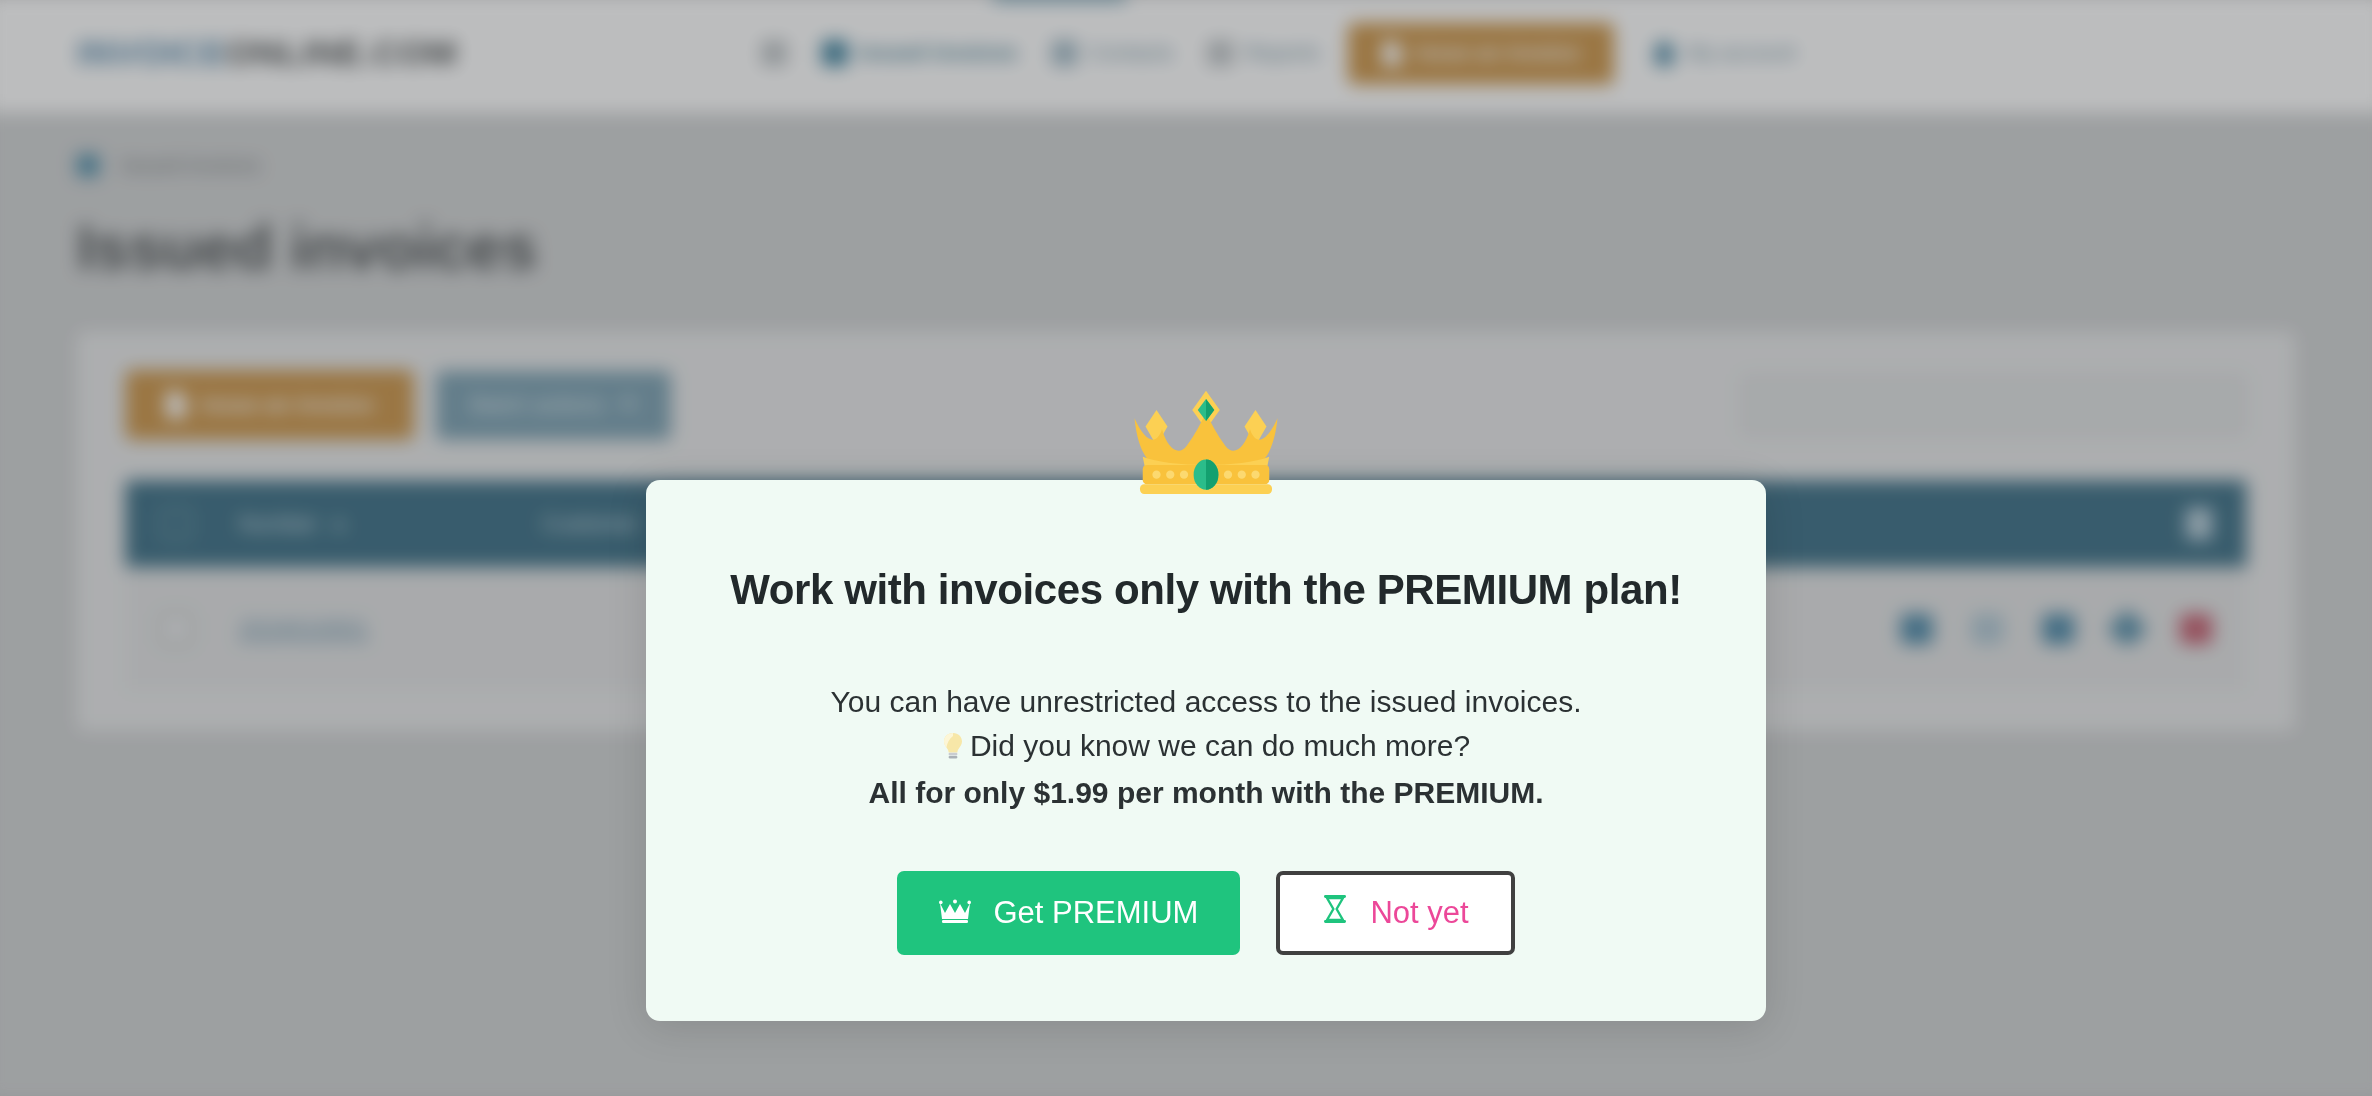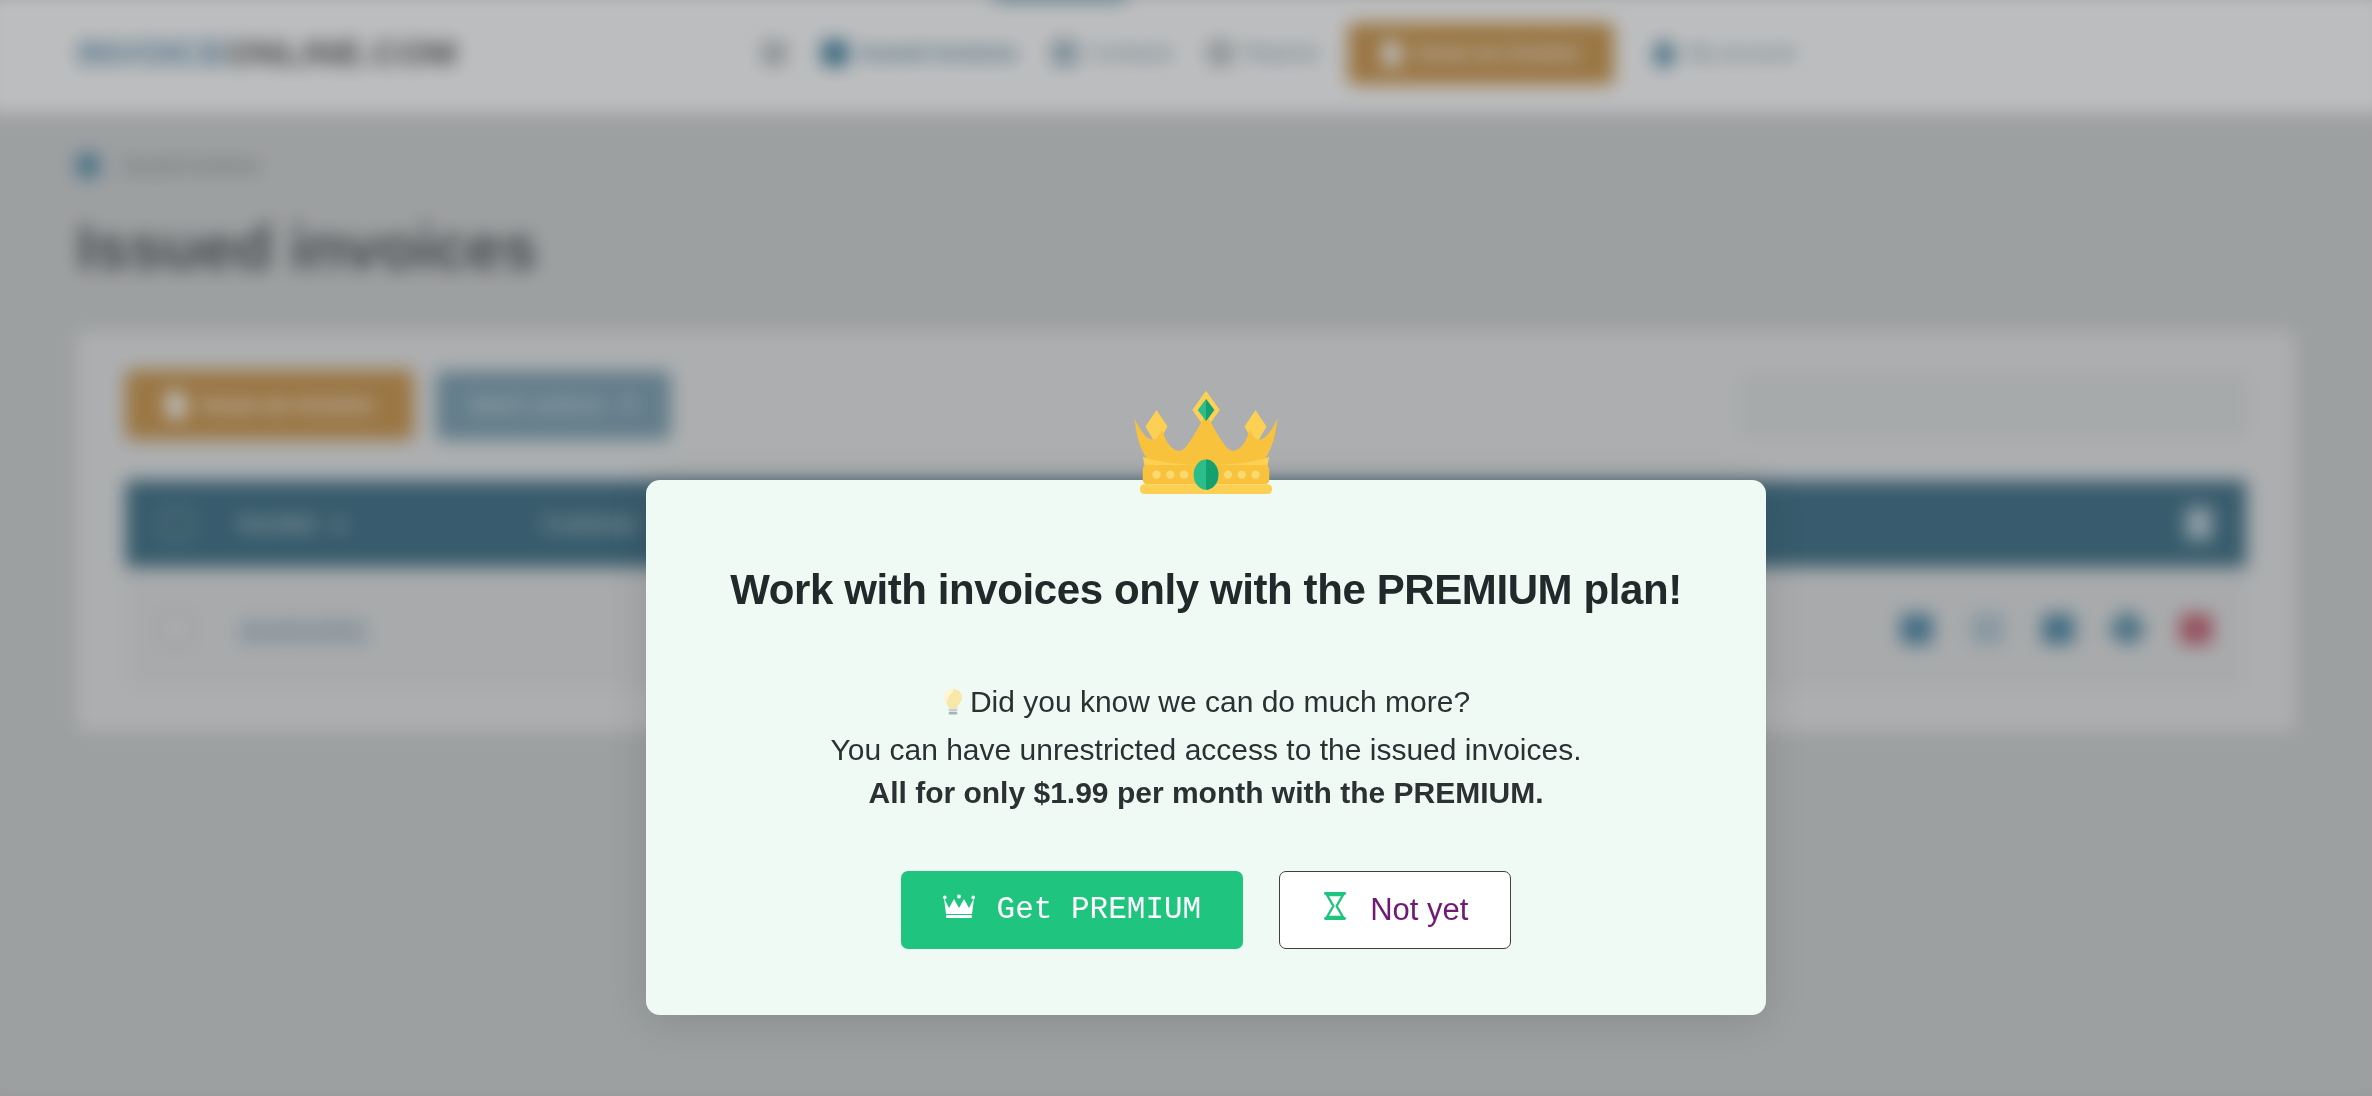--- a/index.html
+++ b/index.html
@@ -334,28 +334,28 @@
     background: #1fc47e;
     color: #ffffff;
     font-size: 31px;
     border: none;
     border-radius: 7px;
     padding: 7px 42px;
     display: flex;
     align-items: center;
     gap: 22px;
     cursor: pointer;
-    font-family: Liberation Mono, monospace;
+    font-family: Liberation Sans, sans-serif;
     white-space: nowrap;
   }
   .btn-notyet {
     background: #ffffff;
-    color: #701a75;
+    color: #ec4899;
     font-size: 31px;
-    border: 1px solid #404040;
+    border: 4px solid #404040;
     border-radius: 7px;
     padding: 19px 42px;
     display: flex;
     align-items: center;
     gap: 22px;
     cursor: pointer;
     font-family: inherit;
     white-space: nowrap;
   }
 </style>
@@ -470,36 +470,36 @@
     <circle cx="96" cy="63" r="3" fill="#fcd970"></circle>
     <ellipse cx="60" cy="63" rx="9" ry="11" fill="#2bbd8a"></ellipse>
     <path d="M60 52 A9 11 0 0 1 60 74 Z" fill="#14a06f"></path>
     <path d="M60 8 L66 16 L60 24 L54 16 Z" fill="#2bbd8a"></path>
     <path d="M60 8 L66 16 L60 24 Z" fill="#14a06f"></path>
   </svg>
 
   <div class="modal-card">
     <div class="modal-title">Work with invoices only with the PREMIUM plan!</div>
 
+    <div class="modal-line">You can have unrestricted access to the issued invoices.</div>
+
     <div class="modal-line">
       <span class="bulb">
         <svg width="22" height="28" viewBox="0 0 22 28" aria-hidden="true">
           <path d="M11 1 C5.5 1 2 5 2 9.6 C2 13 4.3 15.3 5.6 17.2
                    C6.4 18.4 6.6 19.4 6.6 20.4 L15.4 20.4
                    C15.4 19.4 15.6 18.4 16.4 17.2
                    C17.7 15.3 20 13 20 9.6 C20 5 16.5 1 11 1 Z" fill="#f7e7a8"></path>
           <path d="M11 1 C5.5 1 2 5 2 9.6 C2 12 3.2 13.9 4.4 15.5
                    C5.2 11 7.4 6.4 11 4 Z" fill="#fdf6d6"></path>
           <rect x="6.6" y="20.8" width="8.8" height="2.6" rx="1.1" fill="#c9ccd1"></rect>
           <rect x="6.6" y="24" width="8.8" height="2.4" rx="1.1" fill="#aab0b6"></rect>
         </svg>
       </span><span>Did you know we can do much more?</span>
     </div>
-
-    <div class="modal-line">You can have unrestricted access to the issued invoices.</div>
     <div class="modal-line bold">All for only $1.99 per month with the PREMIUM.</div>
 
     <div class="modal-actions">
       <button class="btn-premium">
         <span>
           <svg width="32" height="24" viewBox="0 0 32 24" aria-hidden="true">
             <path d="M1 4 L6 14 L11 5 L16 14 L21 5 L26 14 L31 4
                      L29 20 L3 20 Z" fill="#ffffff"></path>
             <rect x="3" y="21" width="26" height="3" rx="1.2" fill="#ffffff"></rect>
             <circle cx="1.8" cy="3.4" r="1.8" fill="#ffffff"></circle>

